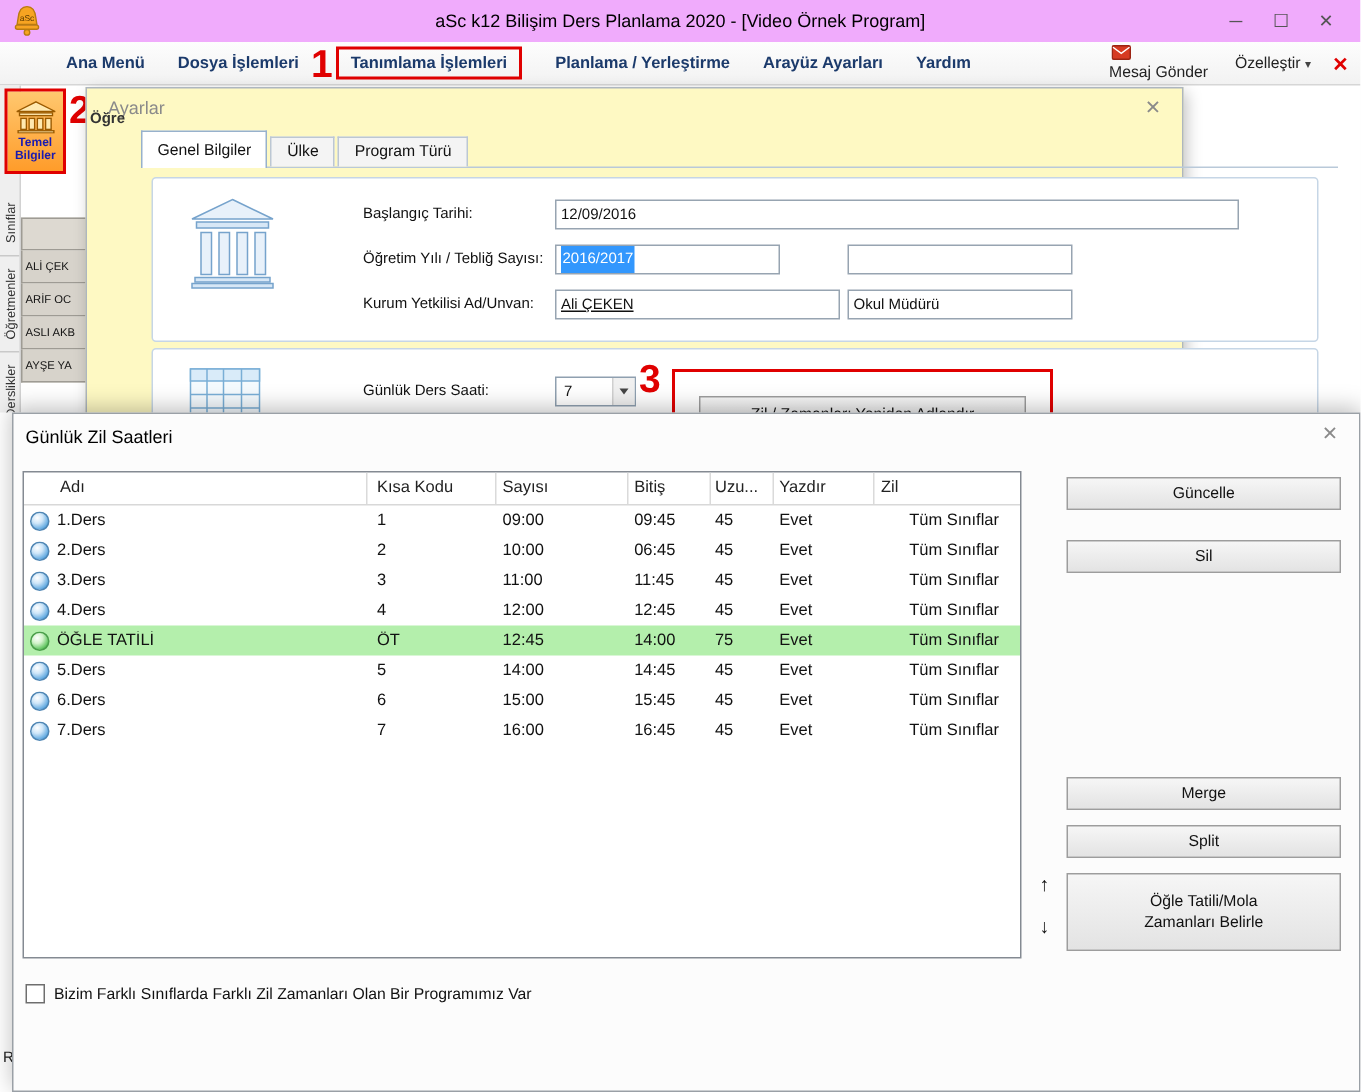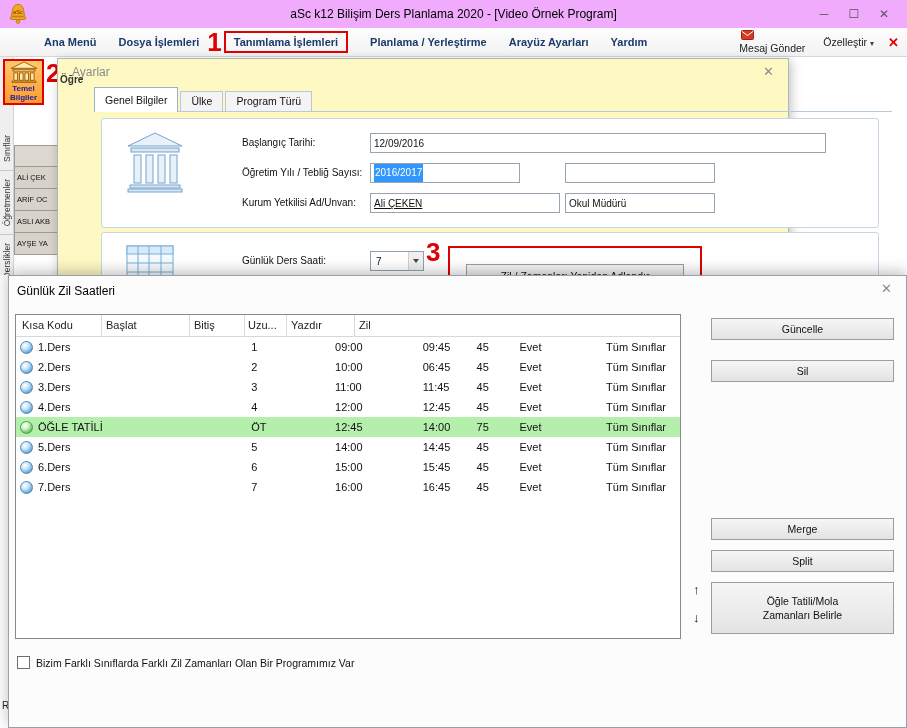--- a/index.html
+++ b/index.html
@@ -29,21 +29,21 @@
   
   #vstrip{position:absolute;left:0;top:57px;width:14px;height:218px;background:#efefef;border-right:1px solid #d2d2d2;z-index:1;overflow:hidden}
   #vstrip .spacer{height:70px}
   .vseg{border-bottom:1px solid #c9c9c9;display:flex;align-items:center;justify-content:center;padding:8px 0}
   .vseg span{writing-mode:vertical-rl;transform:rotate(180deg);font-size:8.5px;color:#333;white-space:nowrap}
 
   #teachercol{position:absolute;left:14px;top:145px;width:44px;z-index:2}
   .tcell{height:22px;background:#d7d3cb;border:1px solid #9e9b94;border-top:none;font-size:7.5px;display:flex;align-items:center;padding-left:2px;overflow:hidden;white-space:nowrap}
   .tcell.head{border-top:1px solid #9e9b94;background:#ddd9d1}
 
-  #temel{position:absolute;left:3px;top:59px;width:41px;height:46px;border:2px solid #e00000;background:linear-gradient(#ffc86f,#ff9c2a);z-index:15;display:flex;flex-direction:column;align-items:center;cursor:default}
+  #temel{position:absolute;left:3px;top:59px;width:41px;height:57px;border:2px solid #e00000;background:linear-gradient(#ffc86f,#ff9c2a);z-index:15;display:flex;flex-direction:column;align-items:center;justify-content:center;cursor:default}
   .temel-label{font-size:8px;font-weight:700;color:#1b1bb0;text-align:center;line-height:1.15;margin-top:1px}
   #digit2{position:absolute;left:46px;top:60px;z-index:16}
   #partial-ogre{position:absolute;left:60px;top:74px;font-size:10px;font-weight:600;color:#333;z-index:25}
   #partial-r{position:absolute;left:2px;top:700px;font-size:10px;color:#222;z-index:5}
 
   
   #ayarlar{position:absolute;left:57px;top:58px;width:732px;height:300px;background:#fef9c3;border:1px solid #aeb6bf;box-shadow:2px 3px 10px rgba(0,0,0,.25);z-index:20}
   #ayarlar-title{position:absolute;left:14px;top:6px;font-size:12px;color:#8a8a8a}
   .dlg-close{position:absolute;right:14px;top:5px;font-size:13px;color:#8a8a8a;cursor:default}
   #tabstrip{position:absolute;left:36px;top:26px;width:798px;height:27px;border-bottom:1px solid #b9c9d9;display:flex;align-items:flex-end}
@@ -231,22 +231,23 @@
     <div class="wbtn" id="zilbtn">Zil / Zamanları Yeniden Adlandır</div>
   </div>
 </div>
 
 <div id="zil">
   <span id="zil-title">Günlük Zil Saatleri</span>
   <span class="dlg-close">✕</span>
 
   <div id="belltable">
     <div class="thead">
+      <span class="th w0">Adı</span>
       <span class="th w1">Kısa Kodu</span>
-      <span class="th w2">Başlat</span>
+      <span class="th w2">Sayısı</span>
       <span class="th w3">Bitiş</span>
       <span class="th w4">Uzu...</span>
       <span class="th w5">Yazdır</span>
       <span class="th w6">Zil</span>
     </div>
 
     <div class="trow">
       <span class="cell w0 c0">
           <span class="ball"></span>
           <span>1.Ders</span>

